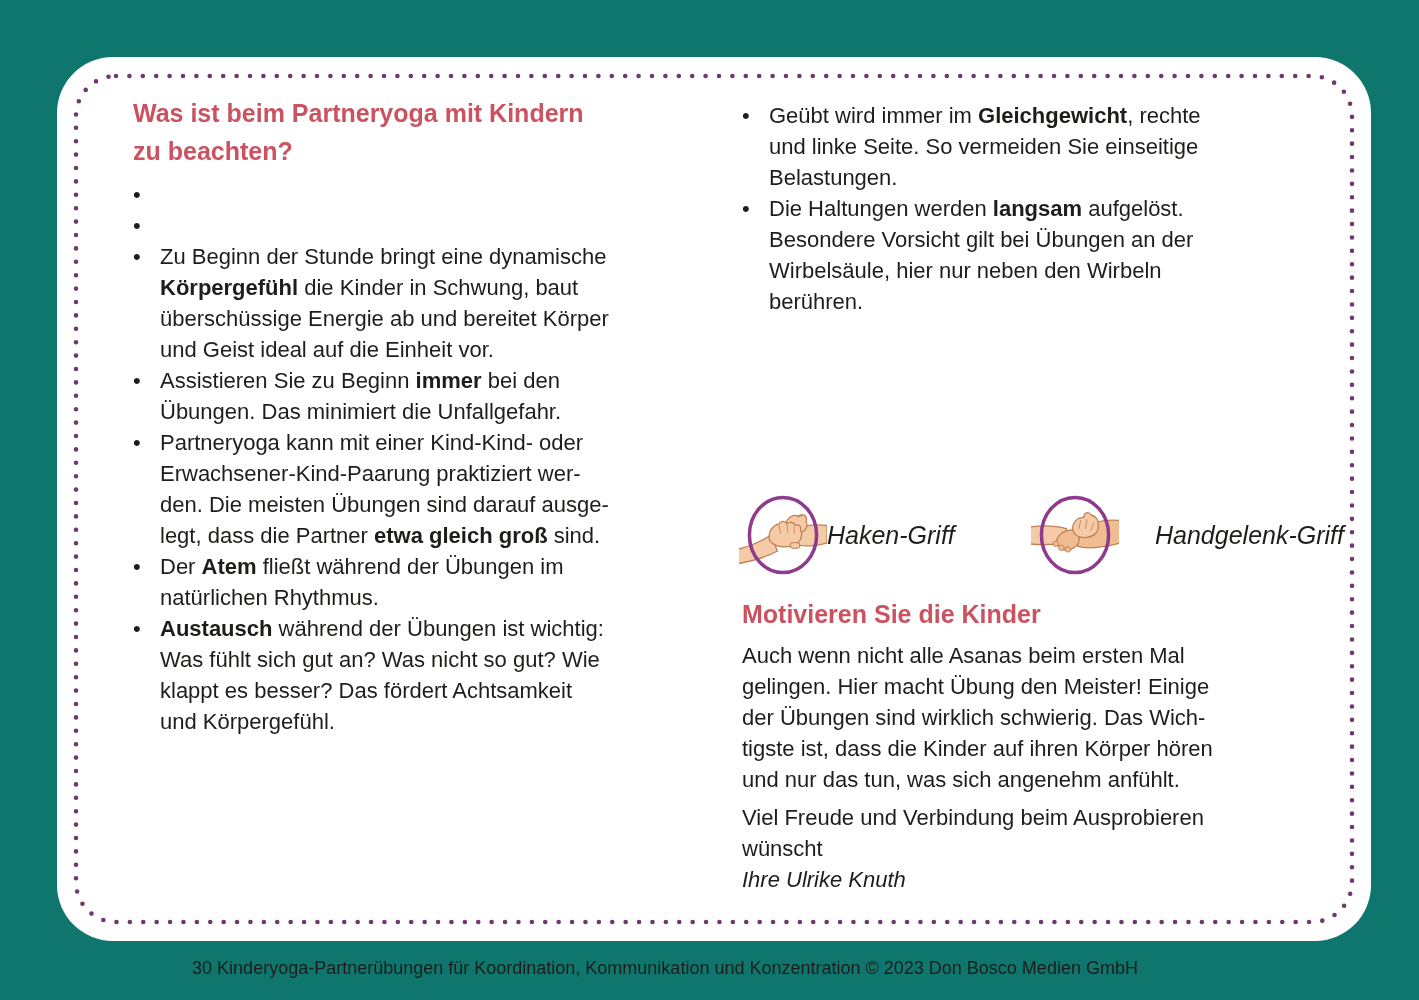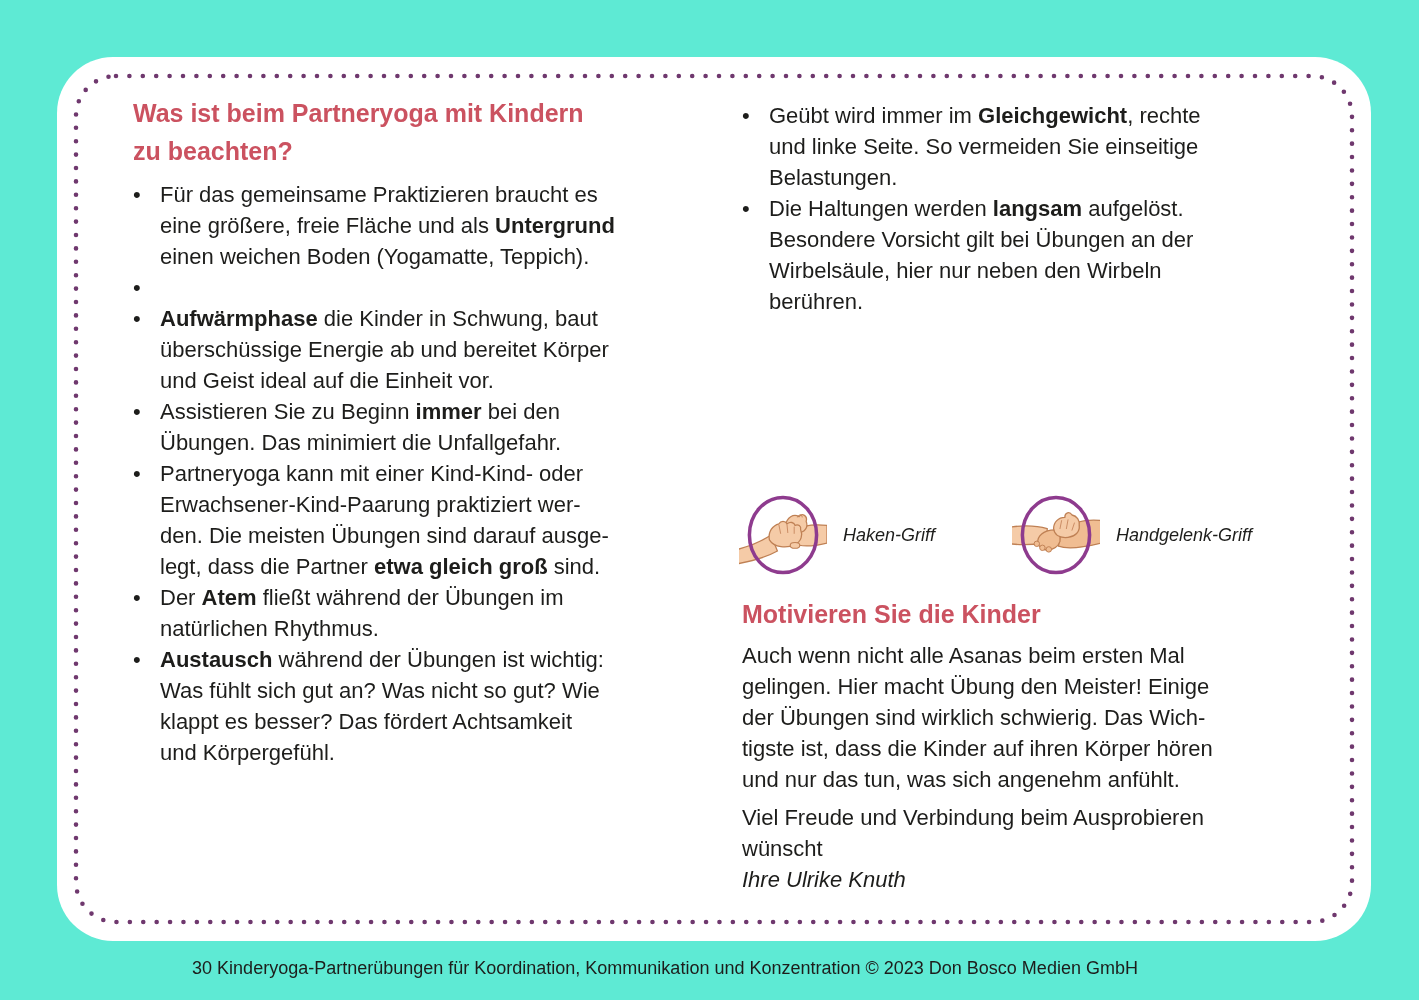--- a/index.html
+++ b/index.html
@@ -1,19 +1,19 @@
 <!DOCTYPE html>
 <html><head>
 <meta charset="utf-8">
 <style>
   html,body{margin:0;padding:0;}
   .page{
     position:relative;
     width:1419px;height:1000px;
-    background:#5eead4;
+    background:#0f766e;
     font-family:"Liberation Sans", sans-serif;
     color:#1d1d1b;
     overflow:hidden;
   }
   .card{
     position:absolute;
     left:57px;top:57px;
     width:1314px;height:884px;
     background:#ffffff;
     border-radius:56px;
@@ -59,22 +59,21 @@
   }
   .grips{
     position:absolute;left:739px;top:487px;width:620px;height:96px;
   }
   .grip{
     position:absolute;top:0;height:96px;
     display:flex;align-items:center;
   }
   .grip .glyph{width:88px;height:96px;flex:0 0 88px;}
   .grip-label{
-    margin-left:16px;
-    font-size:18px;
+    font-size:25px;
     font-style:italic;
     white-space:nowrap;
   }
   .footer{
     position:absolute;left:0;top:956px;width:1330px;
     text-align:center;
     font-size:18px;
     line-height:24px;
     color:#1d1d1b;
   }
@@ -88,30 +87,28 @@
     <svg class="dotted-border" viewBox="0 0 1314 884" xmlns="http://www.w3.org/2000/svg" aria-hidden="true">
       <rect x="19" y="19" width="1276" height="846" rx="40" fill="none" stroke="#6f386e" stroke-width="4.6" stroke-linecap="round" stroke-dasharray="0 13.4"></rect>
     </svg>
 
     <div class="heading" style="left:76px;top:37px;width:590px;">Was ist beim Partneryoga mit Kindern
 zu beachten?</div>
 
     <ul class="bullets" style="left:76px;top:122px;width:600px;">
       <li>
         <span class="marker">•</span>
-        <div class="btext"><span>Für das gemeinsame Praktizieren braucht es
-eine größere, freie Fläche und als </span><span class="b">Untergrund</span><span>
-einen weichen Boden (Yogamatte, Teppich).</span></div>
-      </li>
-      <li>
-        <span class="marker">•</span>
-      </li>
-      <li>
-        <span class="marker">•</span>
-        <div class="btext"><span class="b">Aufwärmphase</span><span> die Kinder in Schwung, baut
+      </li>
+      <li>
+        <span class="marker">•</span>
+      </li>
+      <li>
+        <span class="marker">•</span>
+        <div class="btext"><span>Zu Beginn der Stunde bringt eine dynamische
+</span><span class="b">Körpergefühl</span><span> die Kinder in Schwung, baut
 überschüssige Energie ab und bereitet Körper
 und Geist ideal auf die Einheit vor.</span></div>
       </li>
       <li>
         <span class="marker">•</span>
         <div class="btext"><span>Assistieren Sie zu Beginn </span><span class="b">immer</span><span> bei den
 Übungen. Das minimiert die Unfallgefahr.</span></div>
       </li>
       <li>
         <span class="marker">•</span>
@@ -163,21 +160,21 @@
           <path d="M58 48 C 60 38, 68 33, 75 37 C 79 32, 86 36, 84 43 C 87 50, 82 57, 74 57 L 62 55 Z" fill="#f5cba7" stroke="#bf8054" stroke-width="1.6"></path>
           <path d="M73 38 C 74 34, 79 34, 79 38" fill="none" stroke="#bf8054" stroke-width="1.2"></path>
 
           <path d="M38 66 C 36 56, 42 48, 50 46 C 52 42, 58 42, 60 46 C 64 43, 69 44, 70 48 C 74 46, 78 49, 77 53 C 80 60, 78 68, 70 72 C 60 77, 44 76, 38 66 Z" fill="#f5cba7" stroke="#bf8054" stroke-width="1.6"></path>
           <path d="M50 48 L 52 58 M60 47 L 61 57 M69 50 L 69 58" fill="none" stroke="#c98a62" stroke-width="1.2" stroke-linecap="round"></path>
           <ellipse cx="70" cy="73" rx="6" ry="3.6" fill="#f5cba7" stroke="#bf8054" stroke-width="1.4"></ellipse>
           <ellipse cx="55" cy="60" rx="42" ry="47" fill="none" stroke="#8e3b8e" stroke-width="4.4"></ellipse>
         </svg>
         <span class="grip-label">Haken-Griff</span>
       </div>
-      <div class="grip" style="left:273px;">
+      <div class="grip" style="left:292px;gap:36px;">
         <svg class="glyph" viewBox="0 0 110 120" xmlns="http://www.w3.org/2000/svg" aria-hidden="true">
           <ellipse cx="55" cy="60" rx="42" ry="47" fill="#ffffff"></ellipse>
 
           <path d="M-2 50 C 14 48, 30 48, 44 52 L 44 70 C 28 72, 12 73, -2 71 Z" fill="#f5cba7" stroke="#bf8054" stroke-width="1.6"></path>
 
           <path d="M112 42 C 94 40, 76 44, 62 52 L 58 74 C 72 79, 92 75, 112 70 Z" fill="#f0bd92" stroke="#bf8054" stroke-width="1.6"></path>
 
           <path d="M60 54 C 48 52, 37 56, 33 64 C 30 72, 36 78, 44 79 C 52 79, 58 74, 60 68 Z" fill="#f0bd92" stroke="#bf8054" stroke-width="1.6"></path>
           <circle cx="31" cy="71" r="3.4" fill="#f0bd92" stroke="#bf8054" stroke-width="1.2"></circle>
           <circle cx="38" cy="76" r="3.4" fill="#f0bd92" stroke="#bf8054" stroke-width="1.2"></circle>

